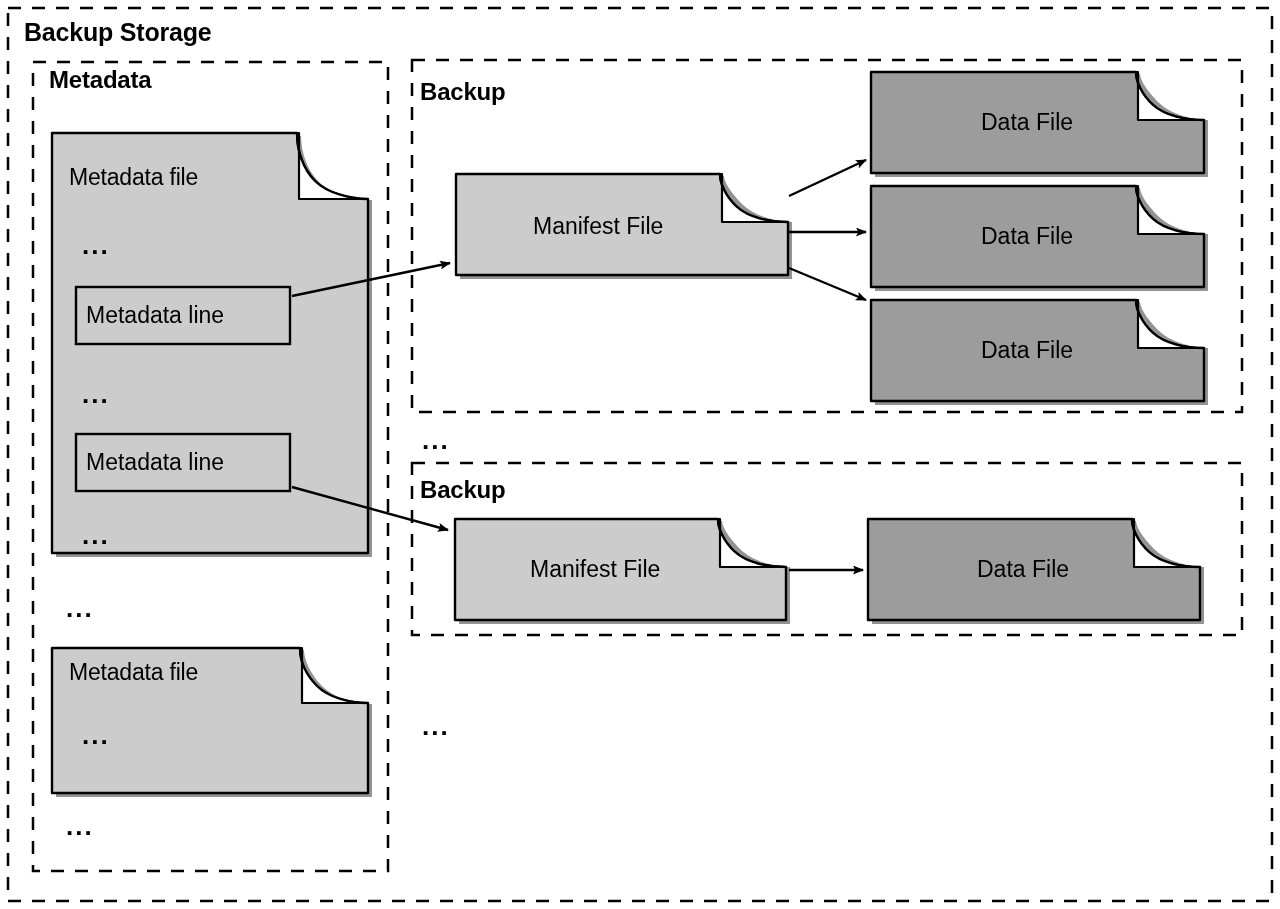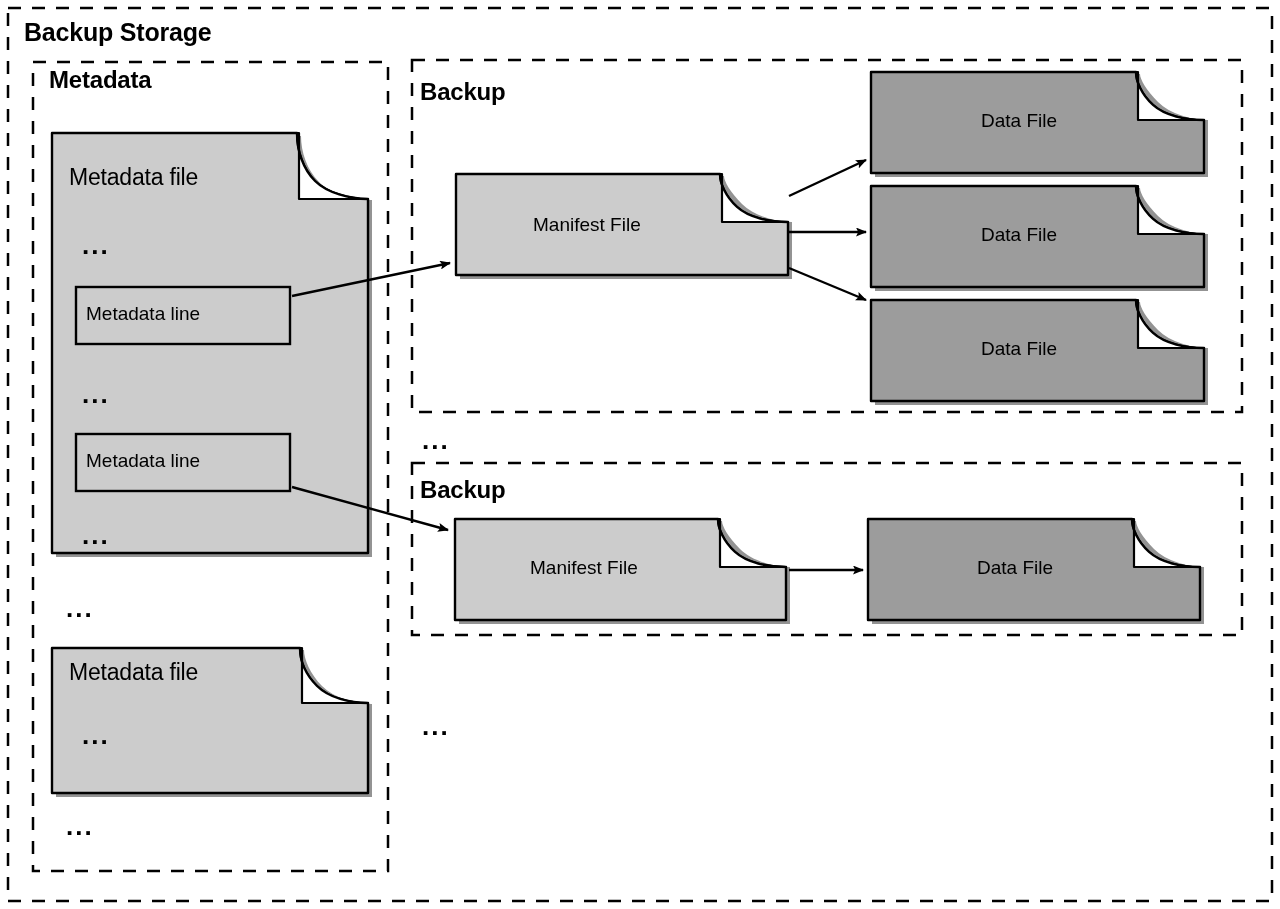--- a/index.html
+++ b/index.html
@@ -39,21 +39,21 @@
     font-size: 24px;
     font-weight: bold;
     letter-spacing: -0.2px;
   }
   .doc-title {
     font-size: 23px;
     font-weight: normal;
     letter-spacing: -0.2px;
   }
   .doc-text {
-    font-size: 19px;
+    font-size: 23px;
     font-weight: normal;
   }
   .ellipsis {
     font-size: 26px;
     font-weight: bold;
     letter-spacing: 2px;
   }
 </style>
 </head>
 <body>

